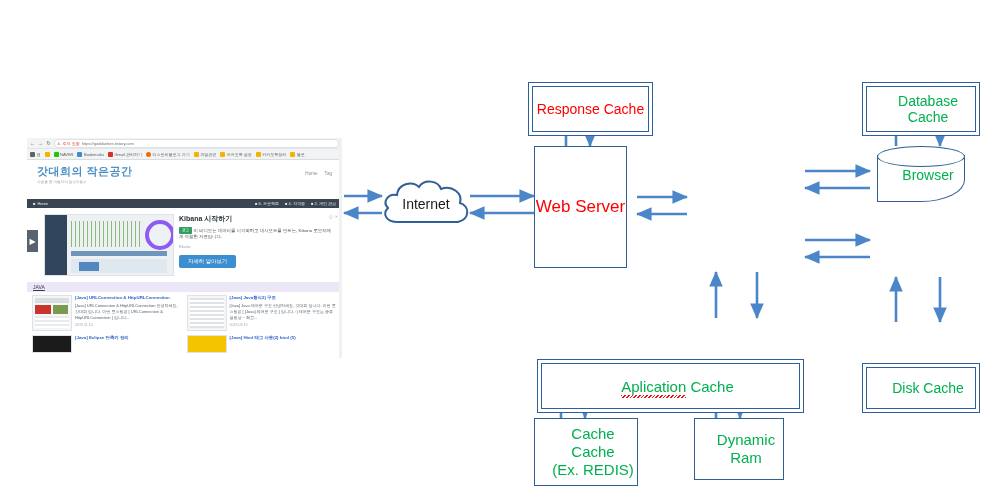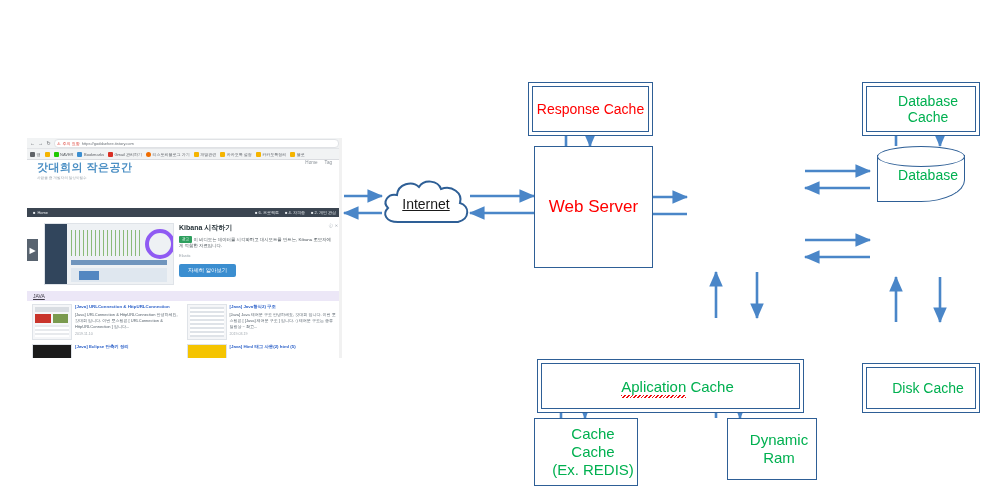--- a/index.html
+++ b/index.html
@@ -10,21 +10,21 @@
   
   .box{position:absolute;box-sizing:border-box;border:1.6px solid #2e5f96;
        background:#ffffff;display:flex;align-items:center;justify-content:center;
        text-align:center;line-height:1.18;}
   .dbl{position:absolute;box-sizing:border-box;border:1.8px solid #2e5f96;
        background:#ffffff;padding:3px;margin-top:41px;}
   .dbl .inner{width:100%;height:100%;box-sizing:border-box;border:1.4px solid #2e5f96;
        display:flex;align-items:center;justify-content:center;text-align:center;}
   .red{color:#ff0000;}
   .green{color:#00b050;padding-left:14px;}
-  .black{color:#1a1a1a;text-decoration:underline;}
+  .black{color:#1a1a1a;}
   .t17{font-size:17px;}
   .t15{font-size:15px;}
   .t14{font-size:14px;}
 
   .spell{position:relative;display:inline-block;}
   .spell::after{content:"";position:absolute;left:0;right:0;bottom:-3px;height:3px;
     background-image:repeating-linear-gradient(135deg,#e00 0 1.2px,transparent 1.2px 2.6px);
     opacity:.95;}
 
   
@@ -50,22 +50,22 @@
       border-bottom:1px solid #e3e5e8;}
   .cbtn{width:5px;height:5px;color:#5f6368;font-size:5px;line-height:5px;text-align:center;}
   .urlbar{flex:1;height:7px;background:#fff;border-radius:4px;border:1px solid #e0e2e5;
       display:flex;align-items:center;gap:2px;padding:0 2px;overflow:hidden;}
   .warn{color:#d93025;font-size:4px;white-space:nowrap;}
   .urltxt{color:#6b7177;font-size:4px;white-space:nowrap;overflow:hidden;}
   .bookmarks{height:10px;background:#f1f3f4;display:flex;align-items:center;gap:4px;
       padding:0 3px;border-bottom:1px solid #dadce0;}
   .bm{display:flex;align-items:center;gap:1.5px;font-size:4px;color:#5f6368;white-space:nowrap;}
   .bmi{width:5px;height:5px;border-radius:1px;display:inline-block;}
-  .blogtop{height:28px;background:#fff;display:flex;align-items:flex-start;
-      justify-content:space-between;padding:0 10px 20px 10px;}
+  .blogtop{height:28px;background:#fff;display:flex;align-items:center;
+      justify-content:space-between;padding:0 10px 11px 10px;}
   .blogname{font-size:11px;font-weight:bold;color:#4b8fc4;letter-spacing:.5px;}
   .blogsub{font-size:3.6px;color:#9aa3ab;margin-top:1px;}
   .blognav{display:flex;gap:7px;font-size:4.6px;color:#8b9299;padding-bottom:2px;}
   .navbar{height:9px;background:#3b4551;display:flex;align-items:center;
       justify-content:space-between;padding:0 6px;}
   .navleft{font-size:4px;color:#e6eaee;display:flex;align-items:center;gap:2px;}
   .navright{display:flex;gap:6px;font-size:4px;color:#e6eaee;}
   .adwrap{display:flex;background:#fff;padding:6px 4px 4px 4px;gap:5px;position:relative;}
   .adarrow{position:absolute;left:0;top:22px;width:11px;height:22px;background:#58636f;
       color:#fff;display:flex;align-items:center;justify-content:center;font-size:8px;}
@@ -304,29 +304,29 @@
         <span class="t14 red">Response Cache</span>
       </div>
   </div>
 
   <div class="dbl" style="left:862px;top:41px;width:118px;height:54px;">
     <div class="inner">
         <span class="t14 green">Database Cache</span>
       </div>
   </div>
 
-  <div class="box" style="left:534px;top:146px;width:119px;height:122px;">
+  <div class="box" style="left:534px;top:146px;width:93px;height:122px;">
     <span class="t17 red">Web Server</span>
   </div>
 
 
   <div class="cyl" style="left:877px;top:146px;width:88px;height:56px;">
     <div class="body"></div>
       <div class="top"></div>
-    <div class="lbl t14 green">Database</div>
+    <div class="lbl t14 green">Browser</div>
   </div>
 
 
   <div class="dbl" style="left:862px;top:322px;width:118px;height:50px;">
     <div class="inner">
         <span class="t14 green">Disk Cache</span>
       </div>
   </div>
 
   <div class="dbl" style="left:537px;top:318px;width:267px;height:54px;">
@@ -336,18 +336,18 @@
       </span>
     </div>
   </div>
 
   <div class="box" style="left:534px;top:418px;width:104px;height:68px;flex-direction:column;">
     <span class="t15 green">Cache</span>
     <span class="t15 green">Cache</span>
     <span class="t15 green">(Ex. REDIS)</span>
   </div>
 
-  <div class="box" style="left:727px;top:418px;width:90px;height:62px;flex-direction:column;">
+  <div class="box" style="left:694px;top:418px;width:90px;height:62px;flex-direction:column;">
     <span class="t15 green">Dynamic</span>
     <span class="t15 green">Ram</span>
   </div>
 
 </div>
 
 </body></html>

